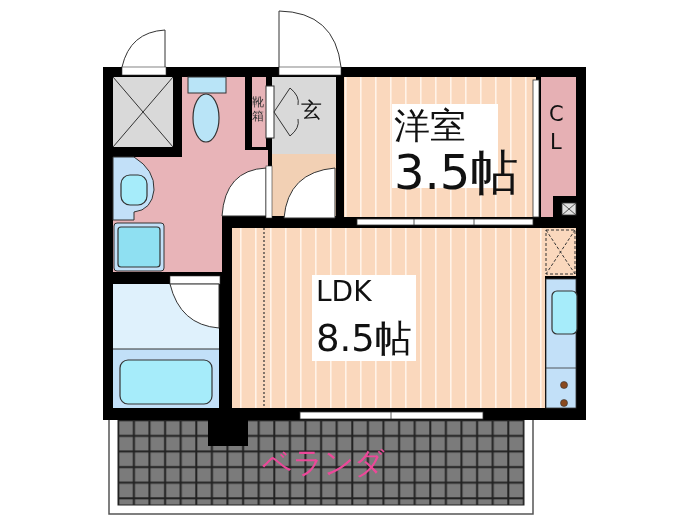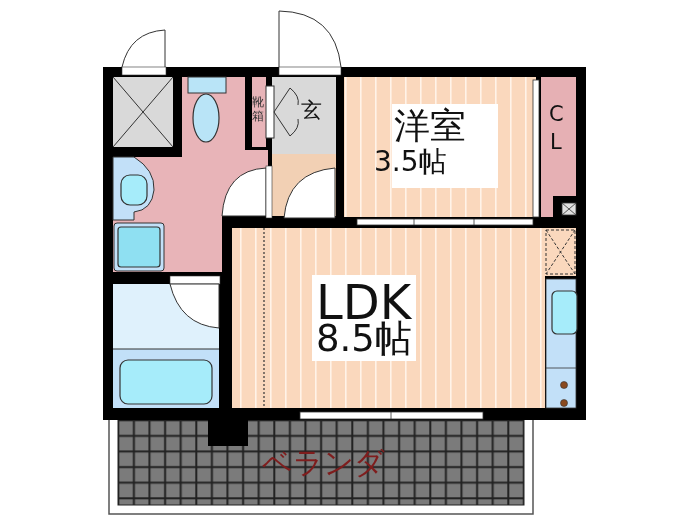--- a/index.html
+++ b/index.html
@@ -114,27 +114,27 @@
     <rect x="122" y="67" width="44" height="8" fill="#fff" stroke="#333" stroke-width="0.6"></rect>
     <path d="M165 67 V30 Q130 32 122 67" fill="none" stroke="#333" stroke-width="1"></path>
 
     <rect x="279" y="67" width="62" height="8" fill="#fff" stroke="#333" stroke-width="0.6"></rect>
     <path d="M279 67 V11 Q335 12 341 67" fill="none" stroke="#333" stroke-width="1"></path>
   </g>
 </svg>
 
 <div class="lblbox" style="left:392px;top:104px;width:106px;height:84px;"></div>
 <div class="lbl" style="left:394px;top:108px;font-size:36px;text-align:right;">洋室</div>
-<div class="lbl" style="left:374px;top:148px;font-size:28px;">3.5帖</div>
+<div class="lbl" style="left:394px;top:148px;font-size:48px;">3.5帖</div>
 
 <div class="lblbox" style="left:312px;top:275px;width:104px;height:86px;"></div>
-<div class="lbl" style="left:316px;top:278px;font-size:48px;">LDK</div>
+<div class="lbl" style="left:316px;top:278px;font-size:28px;">LDK</div>
 <div class="lbl" style="left:316px;top:320px;font-size:37px;">8.5帖</div>
 
 <div class="lbl" style="left:549px;top:104px;font-size:21px;">C</div>
 <div class="lbl" style="left:550px;top:132px;font-size:21px;">L</div>
 
 <div class="lbl" style="left:301px;top:100px;font-size:21px;">玄</div>
 
 <div class="lbl" style="left:252px;top:96px;font-size:12px;color:#333;">靴</div>
 <div class="lbl" style="left:252px;top:110px;font-size:12px;color:#333;">箱</div>
 
-<div class="lbl" style="left:262px;top:448px;font-size:30px;color:#7f1d1d;">ベランダ</div>
+<div class="lbl" style="left:262px;top:448px;font-size:30px;color:#ec4899;">ベランダ</div>
 
 </body></html>

